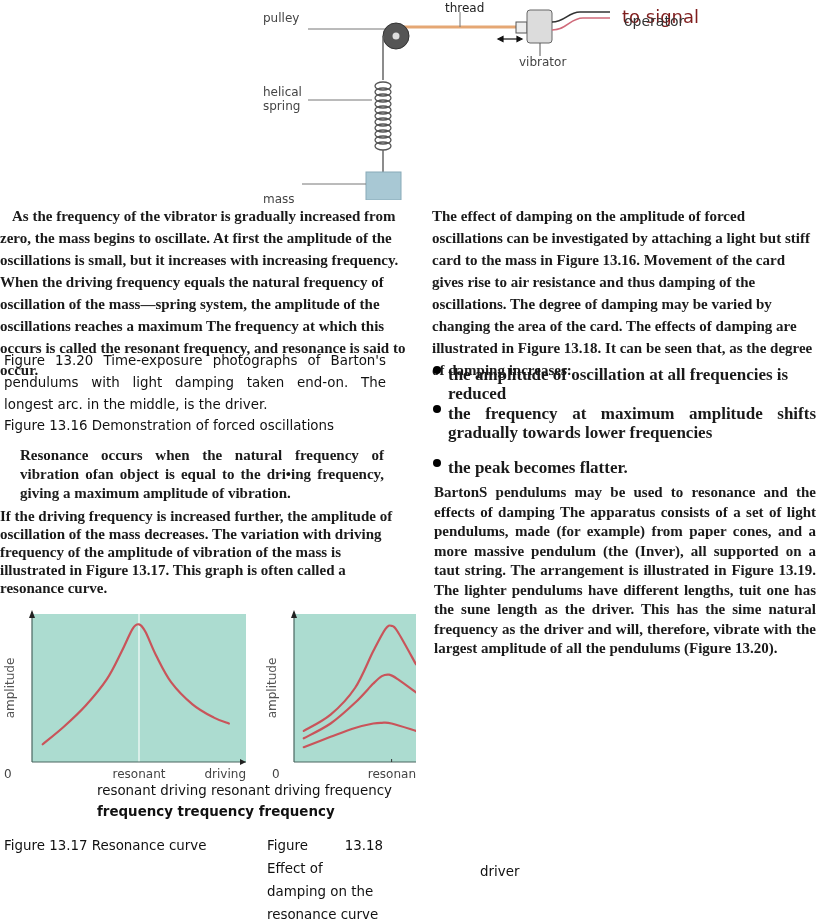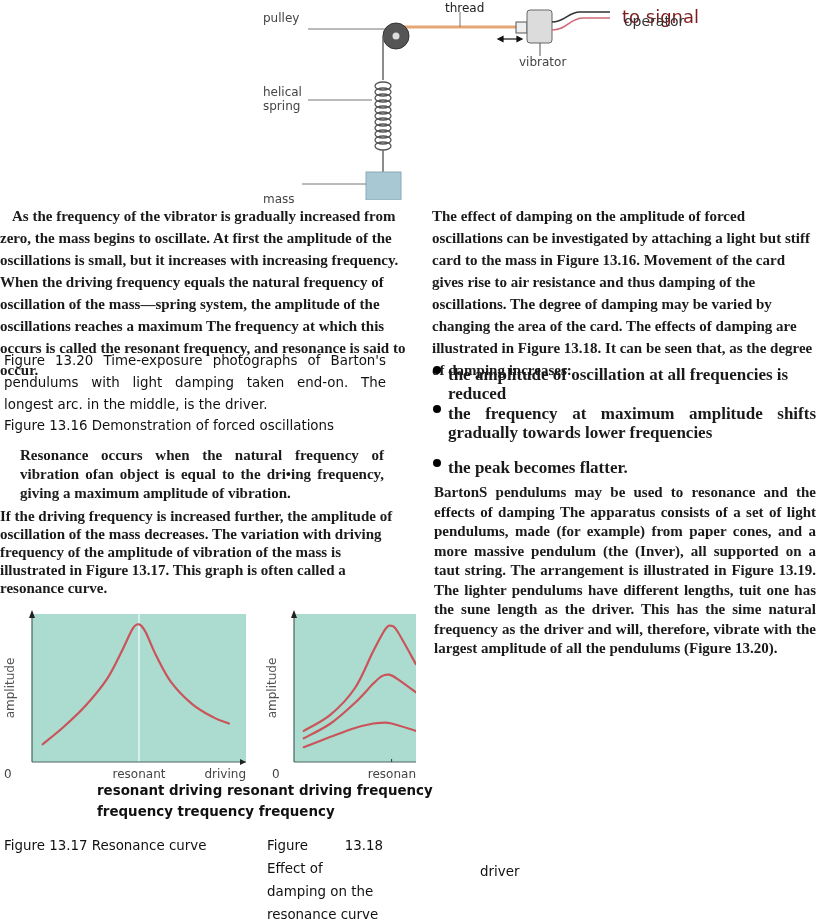--- a/index.html
+++ b/index.html
@@ -111,21 +111,21 @@
       <text x="0" y="0" transform="translate(18,82) rotate(-90)" text-anchor="middle" font-size="12" fill="#555">amplitude</text>
       <text x="14" y="172" text-anchor="start" font-size="12" fill="#444">0</text>
       <text x="158" y="172" text-anchor="end" font-size="12" fill="#444">resonan</text>
       <line x1="133.60000000000002" y1="153" x2="133.60000000000002" y2="156" stroke="#333" stroke-width="1"></line>
       <path d="M45.76,124.92 C50.233333333333334,122.20666666666666 64.05999999999999,115.79333333333334 72.6,108.64 C81.14,101.48666666666666 89.88333333333333,92.60666666666667 97,82 C104.11666666666667,71.39333333333333 110.21666666666667,54.86666666666667 115.3,45 C120.38333333333333,35.13333333333333 124.44999999999999,26.993333333333315 127.5,22.799999999999983 C130.55,18.60666666666665 131.5666666666667,19.346666666666668 133.60000000000002,19.840000000000003 C135.63333333333335,20.33333333333334 135.63333333333333,19.34666666666666 139.7,25.75999999999999 C143.76666666666665,32.173333333333325 154.95,52.893333333333324 158,58.31999999999999" fill="none" stroke="#c9545a" stroke-width="2.2" stroke-linecap="round"></path>
       <path d="M45.76,132.32 C50.233333333333334,129.85333333333332 64.05999999999999,123.44 72.6,117.52 C81.14,111.6 89.88333333333333,103.46 97,96.8 C104.11666666666667,90.14 110.82666666666667,82 115.3,77.56 C119.77333333333333,73.12 121.19666666666667,71.64000000000001 123.84,70.16000000000001 C126.48333333333333,68.68 128.51666666666665,68.18666666666668 131.16,68.68 C133.80333333333334,69.17333333333333 135.22666666666666,70.16 139.7,73.11999999999999 C144.17333333333332,76.07999999999998 154.95,84.22 158,86.44" fill="none" stroke="#c9545a" stroke-width="2.2" stroke-linecap="round"></path>
       <path d="M45.76,141.2 C50.233333333333334,139.47333333333333 64.05999999999999,134.04666666666668 72.6,130.84 C81.14,127.63333333333334 89.88333333333333,124.18 97,121.96000000000001 C104.11666666666667,119.74000000000001 110.82666666666667,118.38333333333333 115.3,117.52 C119.77333333333333,116.65666666666667 120.78999999999999,116.78 123.84,116.78 C126.89000000000001,116.78 127.9066666666667,116.16333333333333 133.60000000000002,117.52 C139.29333333333335,118.87666666666667 153.93333333333334,123.68666666666667 158,124.92" fill="none" stroke="#c9545a" stroke-width="2.2" stroke-linecap="round"></path>
     </svg>
 </div>
 
-<div class="abs caption" style="left:97px;top:780px;font-weight:bold;line-height:21px;">resonant driving resonant driving frequency</div>
+<div class="abs caption" style="left:97px;top:780px;font-weight:normal;line-height:21px;">resonant driving resonant driving frequency</div>
 <div class="abs caption" style="left:97px;top:801px;font-weight:bold;line-height:21px;">frequency trequency frequency</div>
 
 <div class="abs caption" style="left:4px;top:834px;">Figure 13.17 Resonance curve</div>
 <div class="abs caption" style="left:267px;top:834px;width:116px;">
   <div style="display:flex;justify-content:space-between;">
     <span>Figure</span>
     <span>13.18</span>
   </div>
   <div>Effect of damping on the resonance curve</div>
 </div>

